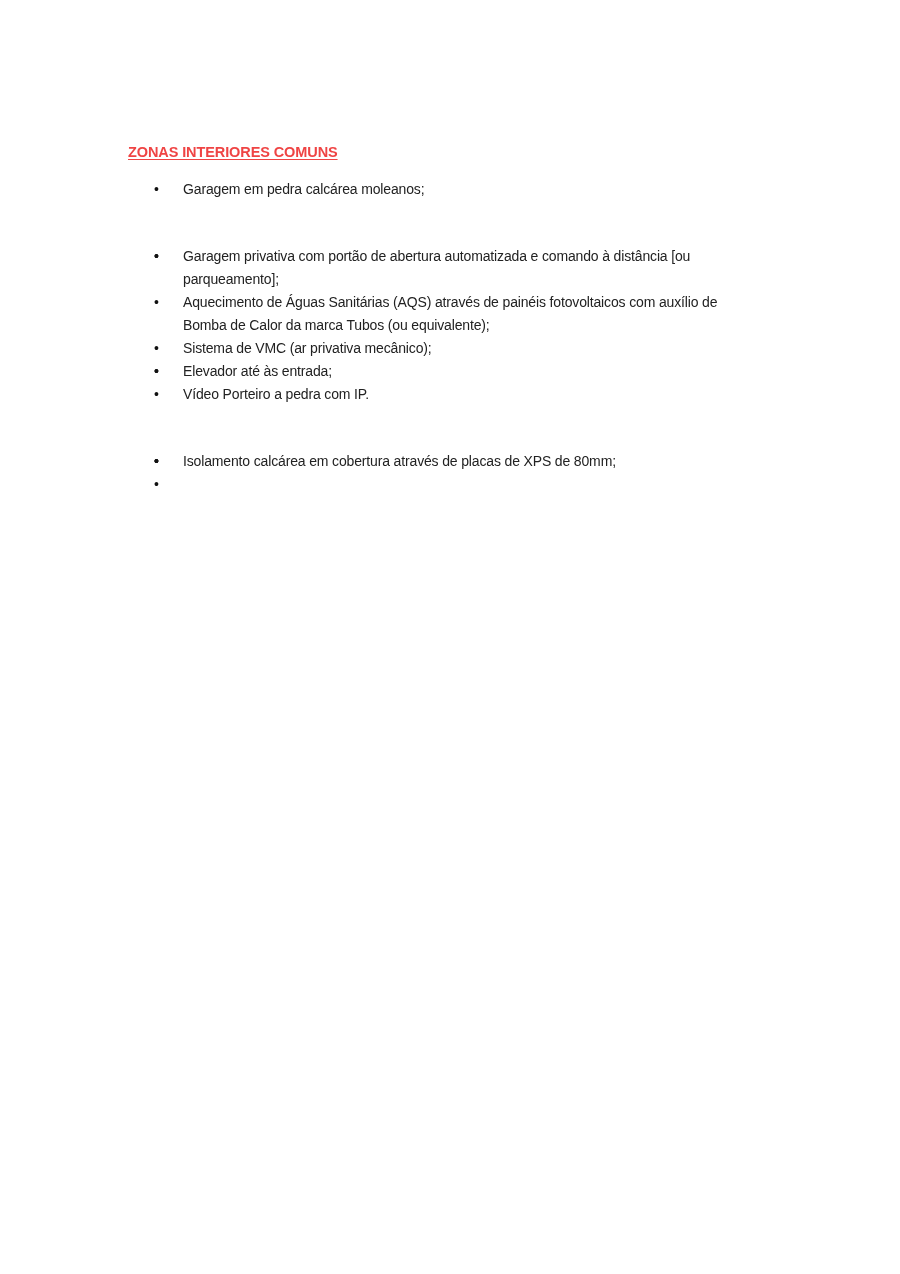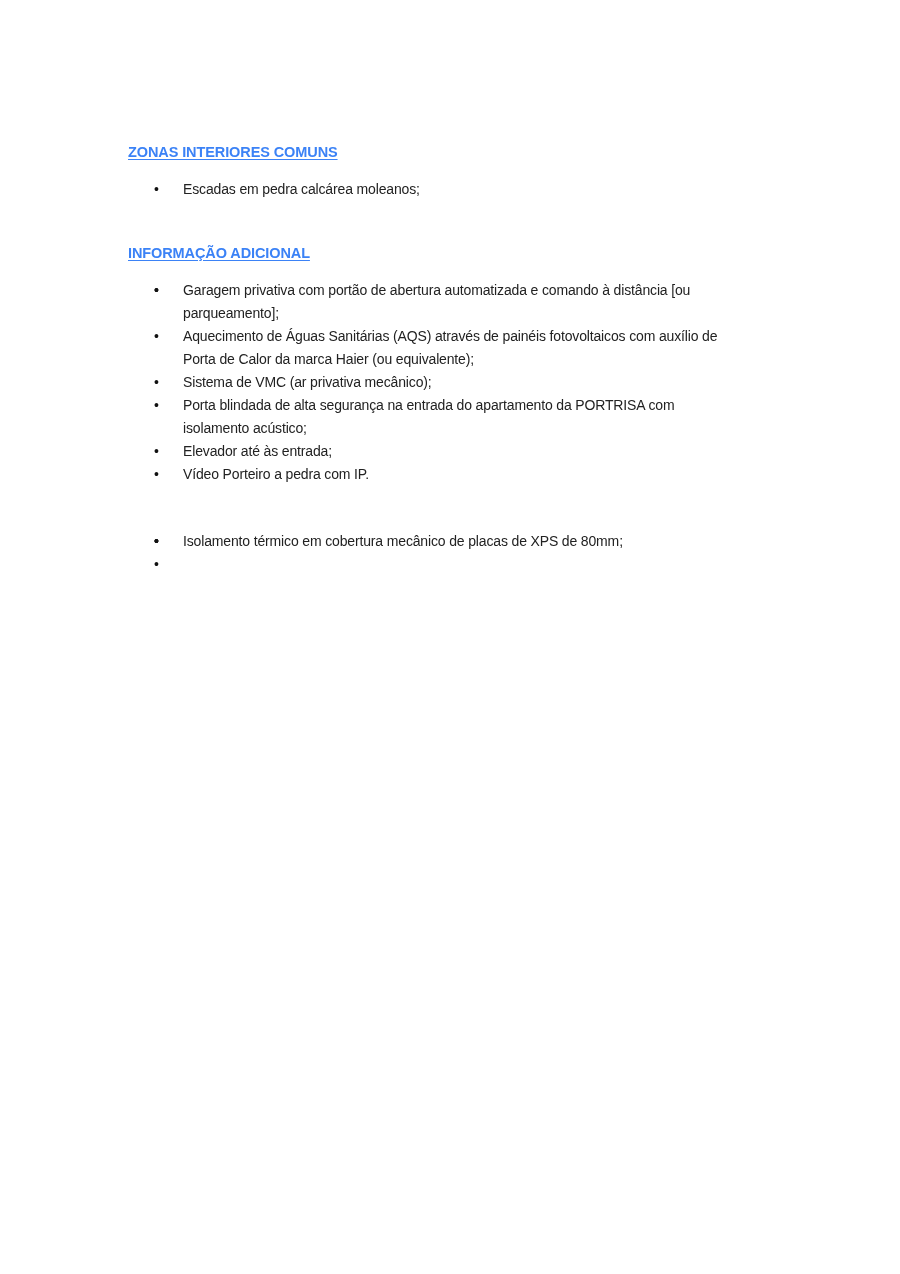--- a/index.html
+++ b/index.html
@@ -25,21 +25,21 @@
   .doc-section { margin: 0; }
   .doc-section + .doc-section { margin-top: 44px; }
   .section-title {
     margin: 0;
     font-size: 14.5px;
     font-weight: bold;
     line-height: 17px;
     letter-spacing: -0.1px;
     text-decoration: underline;
     text-underline-offset: 2px;
-    color: #3b82f6;
+    color: #ef4444;
   }
   .bullet-list {
     list-style: none;
     margin: 17px 0 0 0;
     padding: 0;
   }
   .bullet-item {
     position: relative;
     padding-left: 55px;
     font-size: 14px;
@@ -60,42 +60,40 @@
   }
 </style>
 </head>
 <body>
 
 <div class="page">
   <div class="content" id="sections-container">
   <section class="doc-section">
     <h2 class="section-title">ZONAS INTERIORES COMUNS</h2>
     <ul class="bullet-list">
-          <li class="bullet-item"><span class="bullet-dot">•</span><span class="bullet-text">Escadas em pedra calcárea moleanos;</span></li>
+          <li class="bullet-item"><span class="bullet-dot">•</span><span class="bullet-text">Garagem em pedra calcárea moleanos;</span></li>
         </ul>
   </section>
 
   <section class="doc-section">
-    <h2 class="section-title">INFORMAÇÃO ADICIONAL</h2>
     <ul class="bullet-list">
           <li class="bullet-item"><span class="bullet-dot">•</span></li>
           <li class="bullet-item"><span class="bullet-dot">•</span><span class="bullet-text">Garagem privativa com portão de abertura automatizada e comando à distância [ou
 parqueamento];</span></li>
           <li class="bullet-item"><span class="bullet-dot">•</span><span class="bullet-text">Aquecimento de Águas Sanitárias (AQS) através de painéis fotovoltaicos com auxílio de
-Porta de Calor da marca Haier (ou equivalente);</span></li>
+Bomba de Calor da marca Tubos (ou equivalente);</span></li>
           <li class="bullet-item"><span class="bullet-dot">•</span><span class="bullet-text">Sistema de VMC (ar privativa mecânico);</span></li>
-          <li class="bullet-item"><span class="bullet-dot">•</span><span class="bullet-text">Porta blindada de alta segurança na entrada do apartamento da PORTRISA com
-isolamento acústico;</span></li>
+          <li class="bullet-item"><span class="bullet-dot">•</span></li>
           <li class="bullet-item"><span class="bullet-dot">•</span><span class="bullet-text">Elevador até às entrada;</span></li>
           <li class="bullet-item"><span class="bullet-dot">•</span><span class="bullet-text">Vídeo Porteiro a pedra com IP.</span></li>
         </ul>
   </section>
 
   <section class="doc-section">
     <ul class="bullet-list">
           <li class="bullet-item"><span class="bullet-dot">•</span></li>
           <li class="bullet-item"><span class="bullet-dot">•</span></li>
-          <li class="bullet-item"><span class="bullet-dot">•</span><span class="bullet-text">Isolamento térmico em cobertura mecânico de placas de XPS de 80mm;</span></li>
+          <li class="bullet-item"><span class="bullet-dot">•</span><span class="bullet-text">Isolamento calcárea em cobertura através de placas de XPS de 80mm;</span></li>
           <li class="bullet-item"><span class="bullet-dot">•</span></li>
         </ul>
   </section>
 </div>
 </div>
 
 </body></html>

